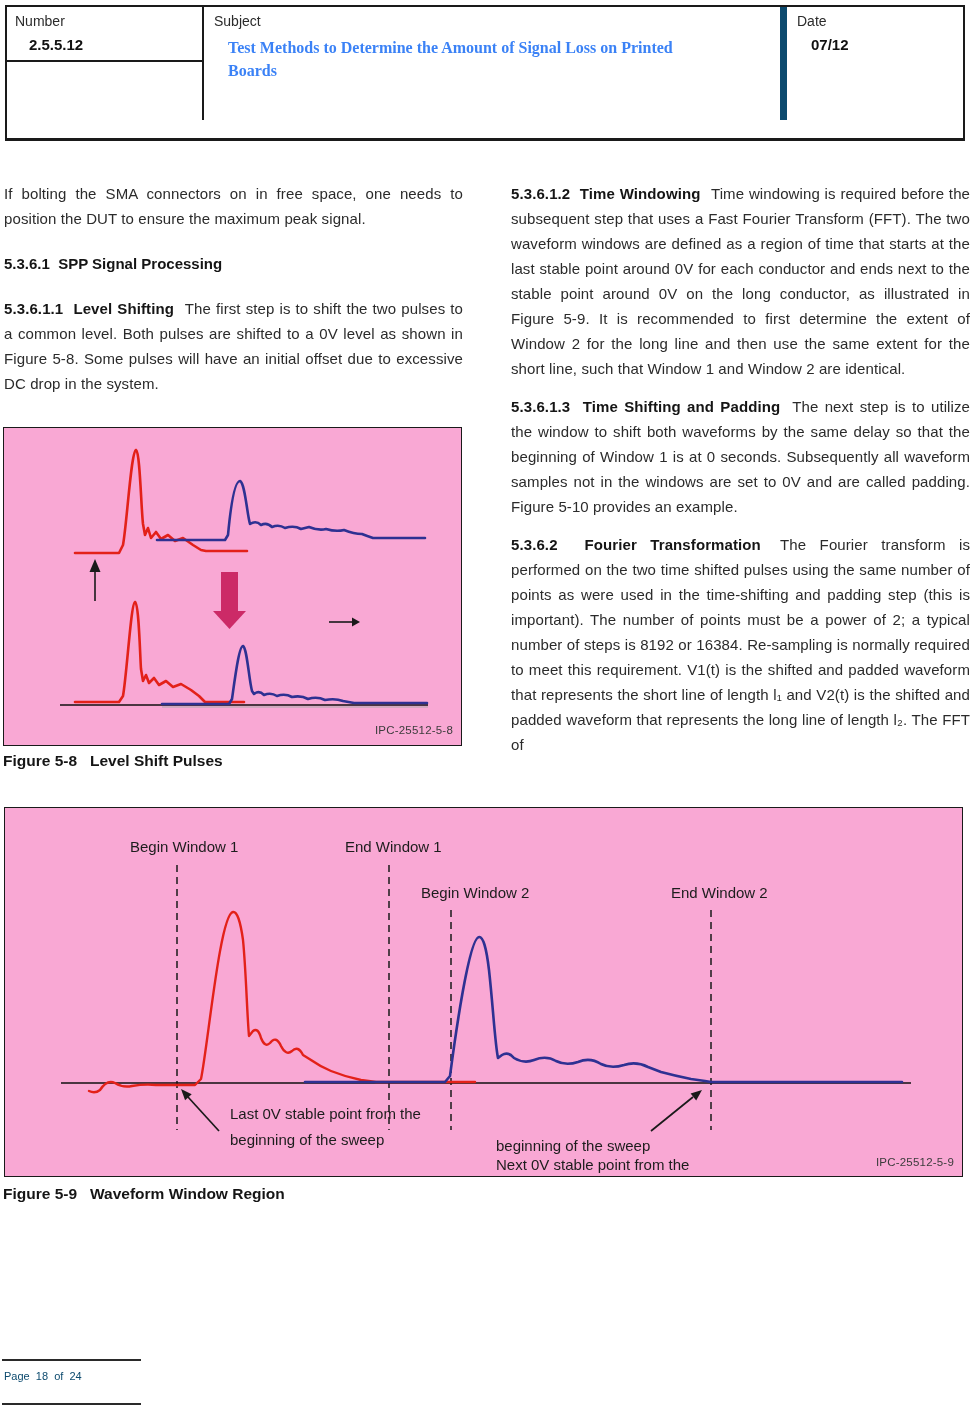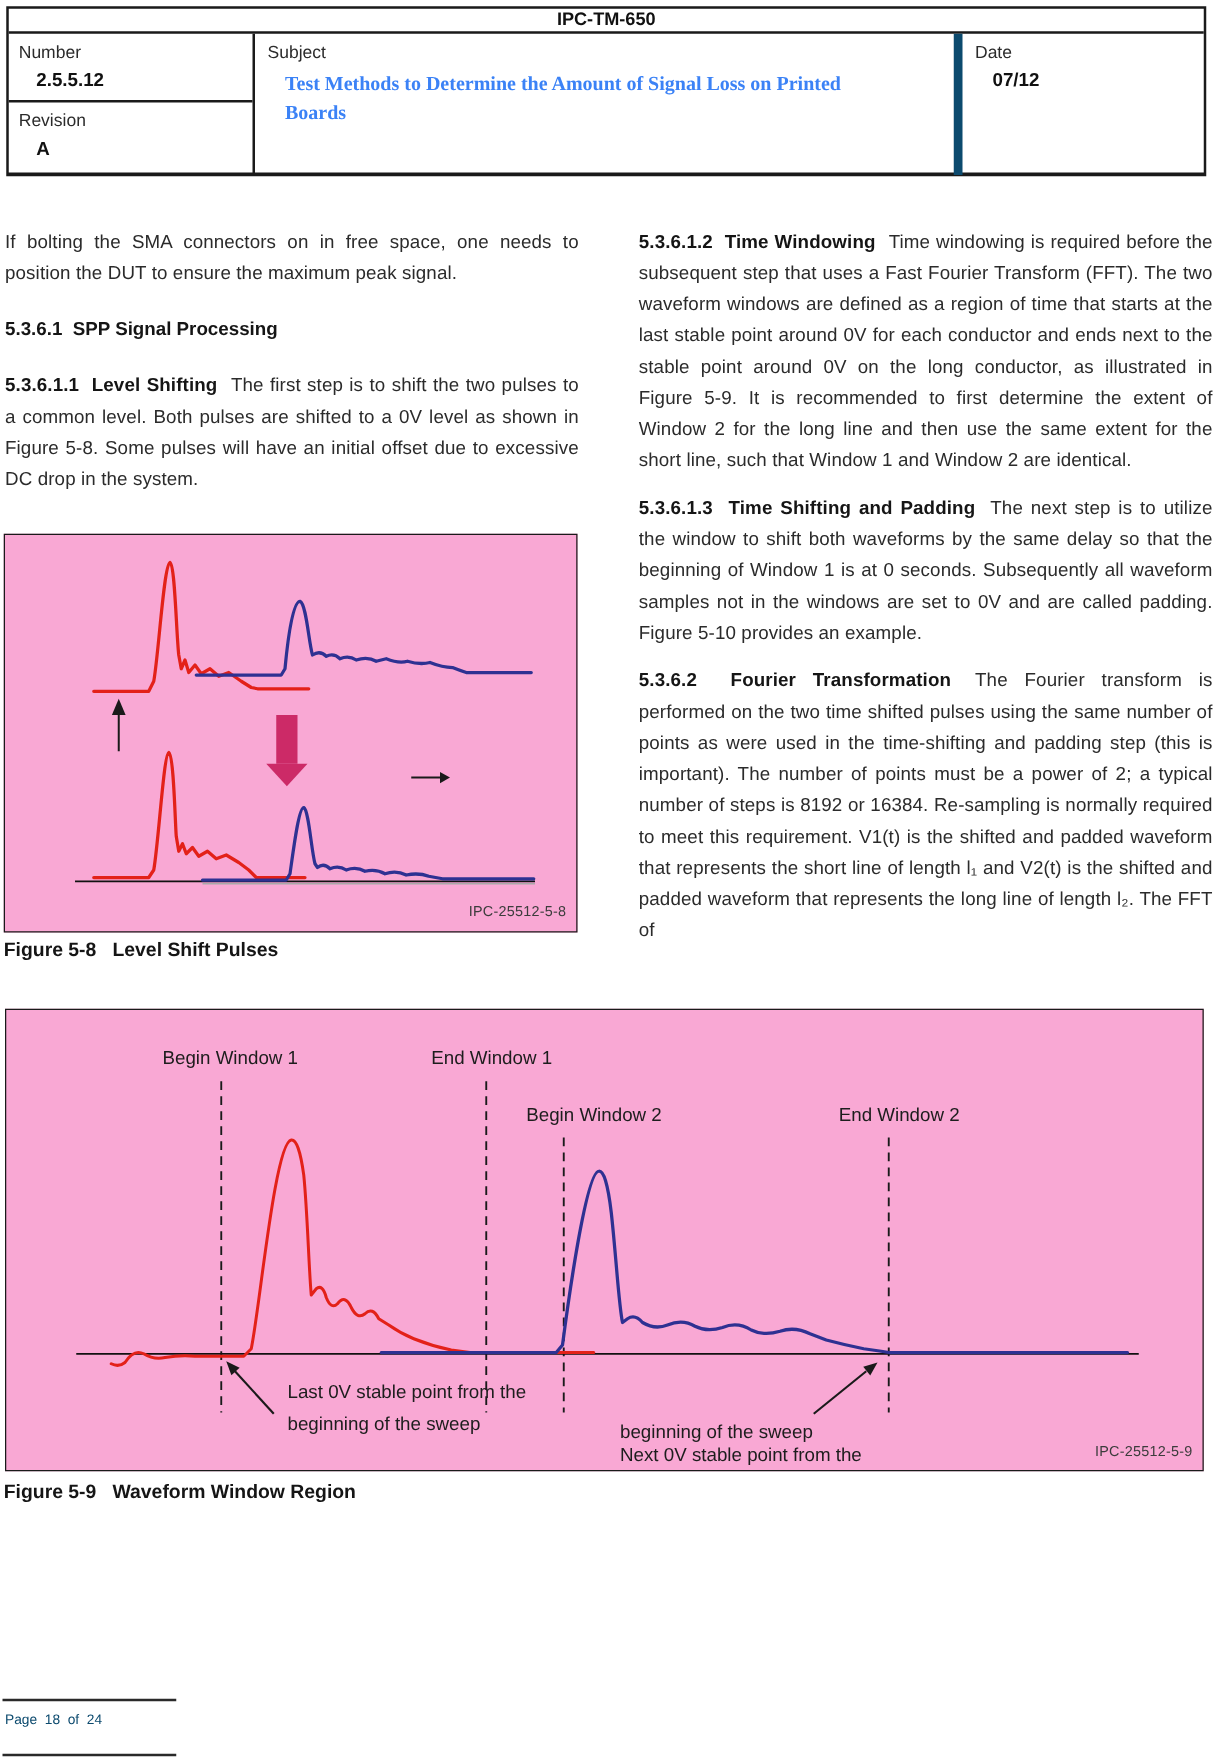--- a/index.html
+++ b/index.html
@@ -16,21 +16,21 @@
     left:5px; top:5px; width:960px; height:136px;
     border:2px solid #1a1a1a; border-bottom-width:3px; box-sizing:border-box;
   }
   .hdr-title {
     height:18px; line-height:18px; text-align:center; font-size:14.5px;
     font-weight:bold; color:#111; border-bottom:2px solid #1a1a1a;
   }
   .hdr-cols { display:flex; height:113px; }
   .hdr-col1 { width:197px; border-right:2px solid #1a1a1a; box-sizing:border-box; }
   .hdr-col2 { flex:1; border-right:7px solid #0c4a6e; box-sizing:border-box; padding:6px 10px 0 10px; }
-  .hdr-col3 { width:193px; box-sizing:border-box; padding:6px 10px 12px 10px; }
+  .hdr-col3 { width:176px; box-sizing:border-box; padding:6px 10px 12px 10px; }
   .hdr-label { font-size:14px; color:#2b2b2b; }
   .hdr-value { font-size:15px; font-weight:bold; color:#111; margin-top:7px; margin-left:14px; }
   .hdr-col1-top { height:55px; border-bottom:2px solid #1a1a1a; box-sizing:border-box; padding:6px 8px 0 8px; }
   .hdr-col1-bot { padding:6px 8px 0 8px; }
   .hdr-subject {
     font-size:16px; font-weight:bold; color:#3b82f6; margin-top:7px; margin-left:14px;
     max-width:480px; line-height:23px;font-family:Liberation Serif, serif;
   }
 
   
@@ -56,30 +56,25 @@
   :root {
     --red:#e32119; --blue:#2e3192; --magenta:#cc2a67; --ink:#1a1a1a;
   }
 </style>
 </head>
 <body>
 
 <div class="page">
 
   <div class="abs hdr">
-    <div class="hdr-title pre">IPC-TM-650</div>
     <div class="hdr-cols">
       <div class="hdr-col1">
         <div class="hdr-col1-top">
           <div class="hdr-label">Number</div>
           <div class="hdr-value">2.5.5.12</div>
-        </div>
-        <div class="hdr-col1-bot">
-          <div class="hdr-label">Revision</div>
-          <div class="hdr-value">A</div>
         </div>
       </div>
       <div class="hdr-col2">
         <div class="hdr-label">Subject</div>
         <div class="hdr-subject">Test Methods to Determine the Amount of Signal Loss on Printed Boards</div>
       </div>
       <div class="hdr-col3">
         <div class="hdr-label">Date</div>
         <div class="hdr-value">07/12</div>
       </div>

